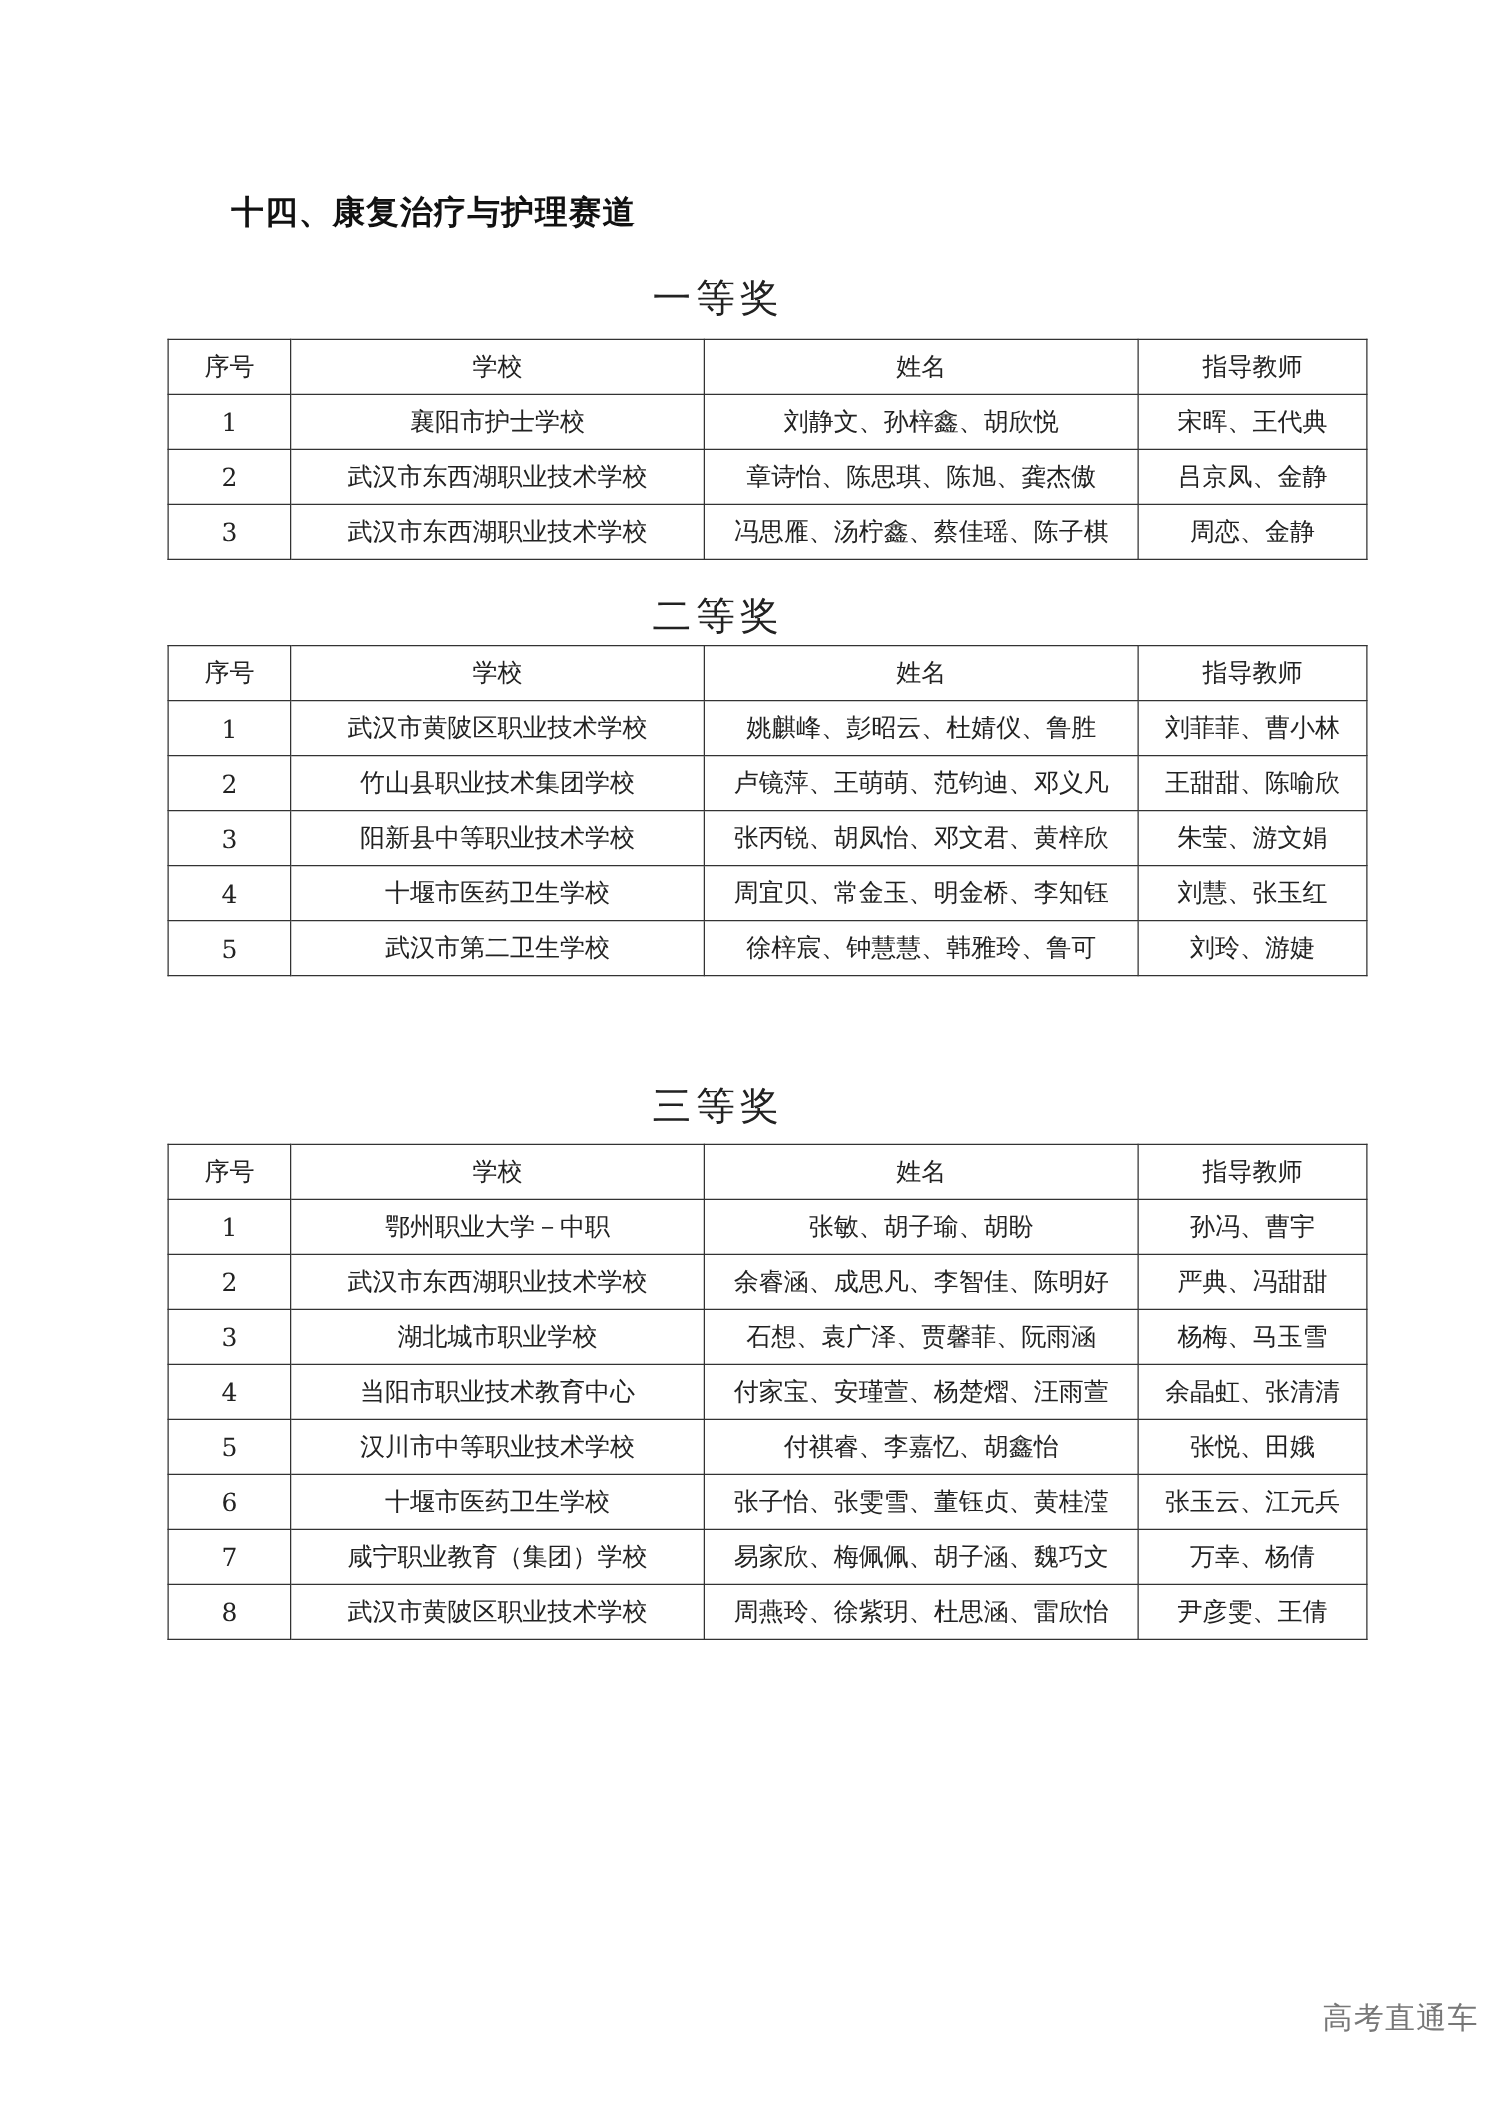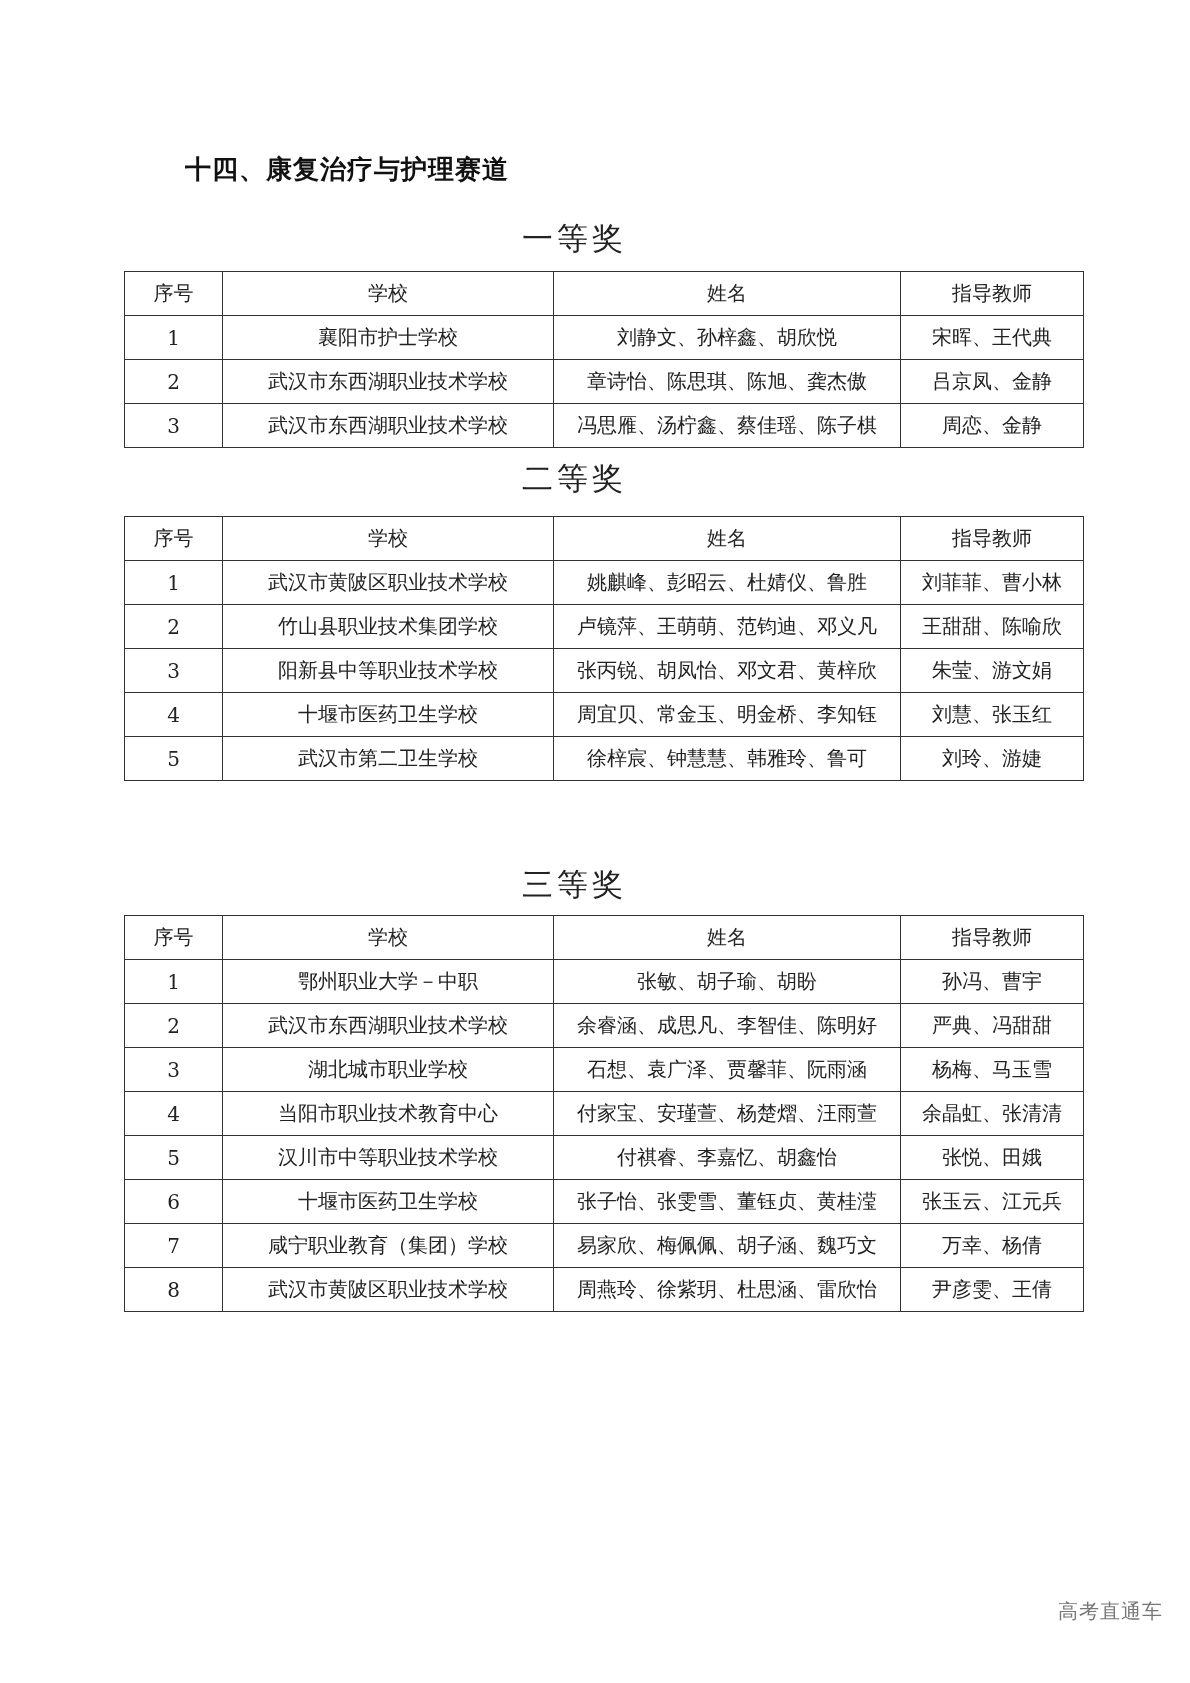--- a/index.html
+++ b/index.html
@@ -2,25 +2,25 @@
 <html><head>
 <meta charset="utf-8">
 <style>
   html, body { margin: 0; padding: 0; background: #ffffff; }
   body { width: 1190px; height: 1683px; position: relative; overflow: hidden;
          font-family: "DejaVu Serif", "Liberation Serif", serif; color: #1a1a1a; }
   .section-title { position: absolute; left: 185px; top: 152px; font-size: 26px;
          font-family: "DejaVu Sans", "Liberation Sans", sans-serif; font-weight: bold; letter-spacing: 1px; color: #111; }
   .award-heading { position: absolute; left: 0; width: 1149px; text-align: center; font-size: 31px;
          letter-spacing: 4px; color: #222; font-weight: normal; }
-  table.award-table { position: absolute; left: 124px; width: 959px; border-collapse: collapse; table-layout: fixed; }
+  table.award-table { position: absolute; left: 134px; width: 959px; border-collapse: collapse; table-layout: fixed; }
   table.award-table td, table.award-table th { border: 1.5px solid #333; text-align: center; vertical-align: middle;
          font-size: 20px; font-weight: normal; height: 43px; padding: 0; color: #222; white-space: nowrap; }
   col.c-no { width: 98px; } col.c-school { width: 331px; } col.c-names { width: 347px; } col.c-teacher { width: 183px; }
-  .watermark { position: absolute; left: 1058px; top: 1598px; font-size: 20px; color: #777;
+  .watermark { position: absolute; left: 1058px; top: 1598px; font-size: 24px; color: #777;
          font-family: "DejaVu Sans", "Liberation Sans", sans-serif; letter-spacing: 1px; }
 </style>
 </head>
 <body>
 
 <div class="section-title">十四、康复治疗与护理赛道</div>
 
 <div class="award-heading" style="top:218px;">一等奖</div>
 <table class="award-table" style="top:271px;">
   <colgroup>
@@ -50,21 +50,21 @@
   </tr>
   <tr>
     <td>3</td>
     <td>武汉市东西湖职业技术学校</td>
     <td>冯思雁、汤柠鑫、蔡佳瑶、陈子棋</td>
     <td>周恋、金静</td>
   </tr>
 </tbody>
   </table>
 
-<div class="award-heading" style="top:458px;">二等奖</div>
+<div class="award-heading" style="top:472px;">二等奖</div>
 <table class="award-table" style="top:516px;">
   <colgroup>
       <col class="c-no">
       <col class="c-school">
       <col class="c-names">
       <col class="c-teacher">
     </colgroup>
   <tbody>
       <tr>
     <th>序号</th>

